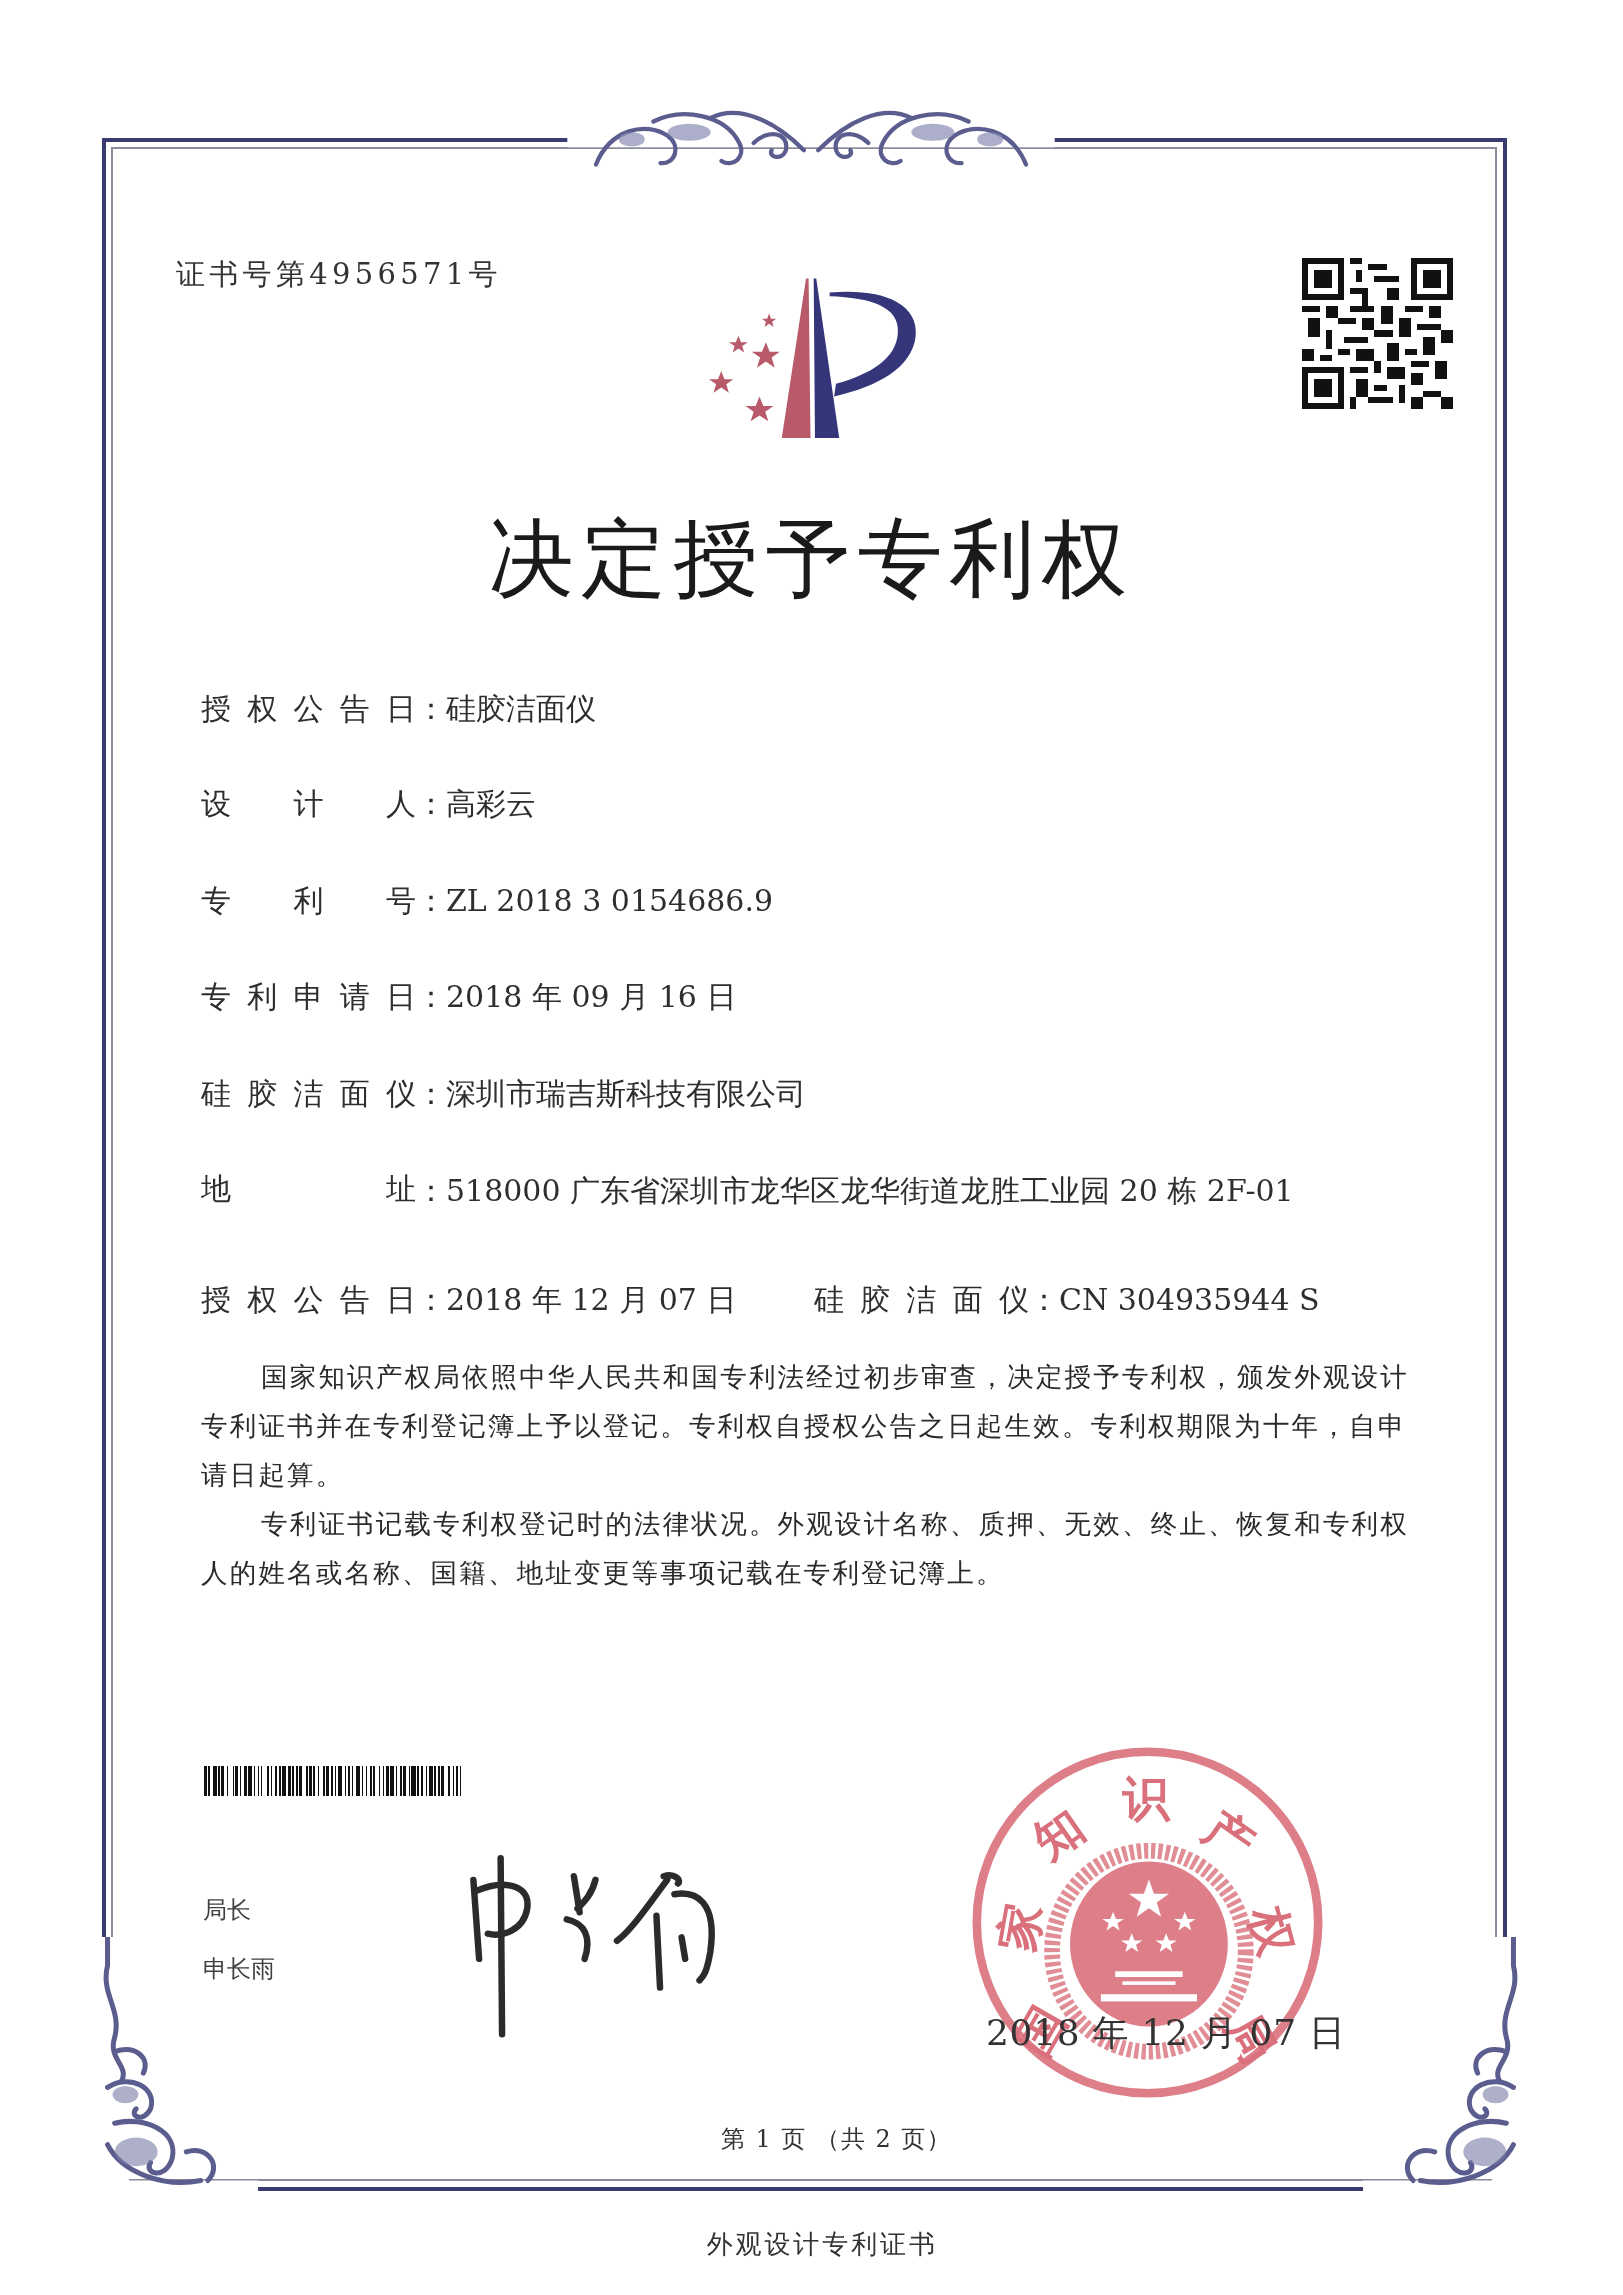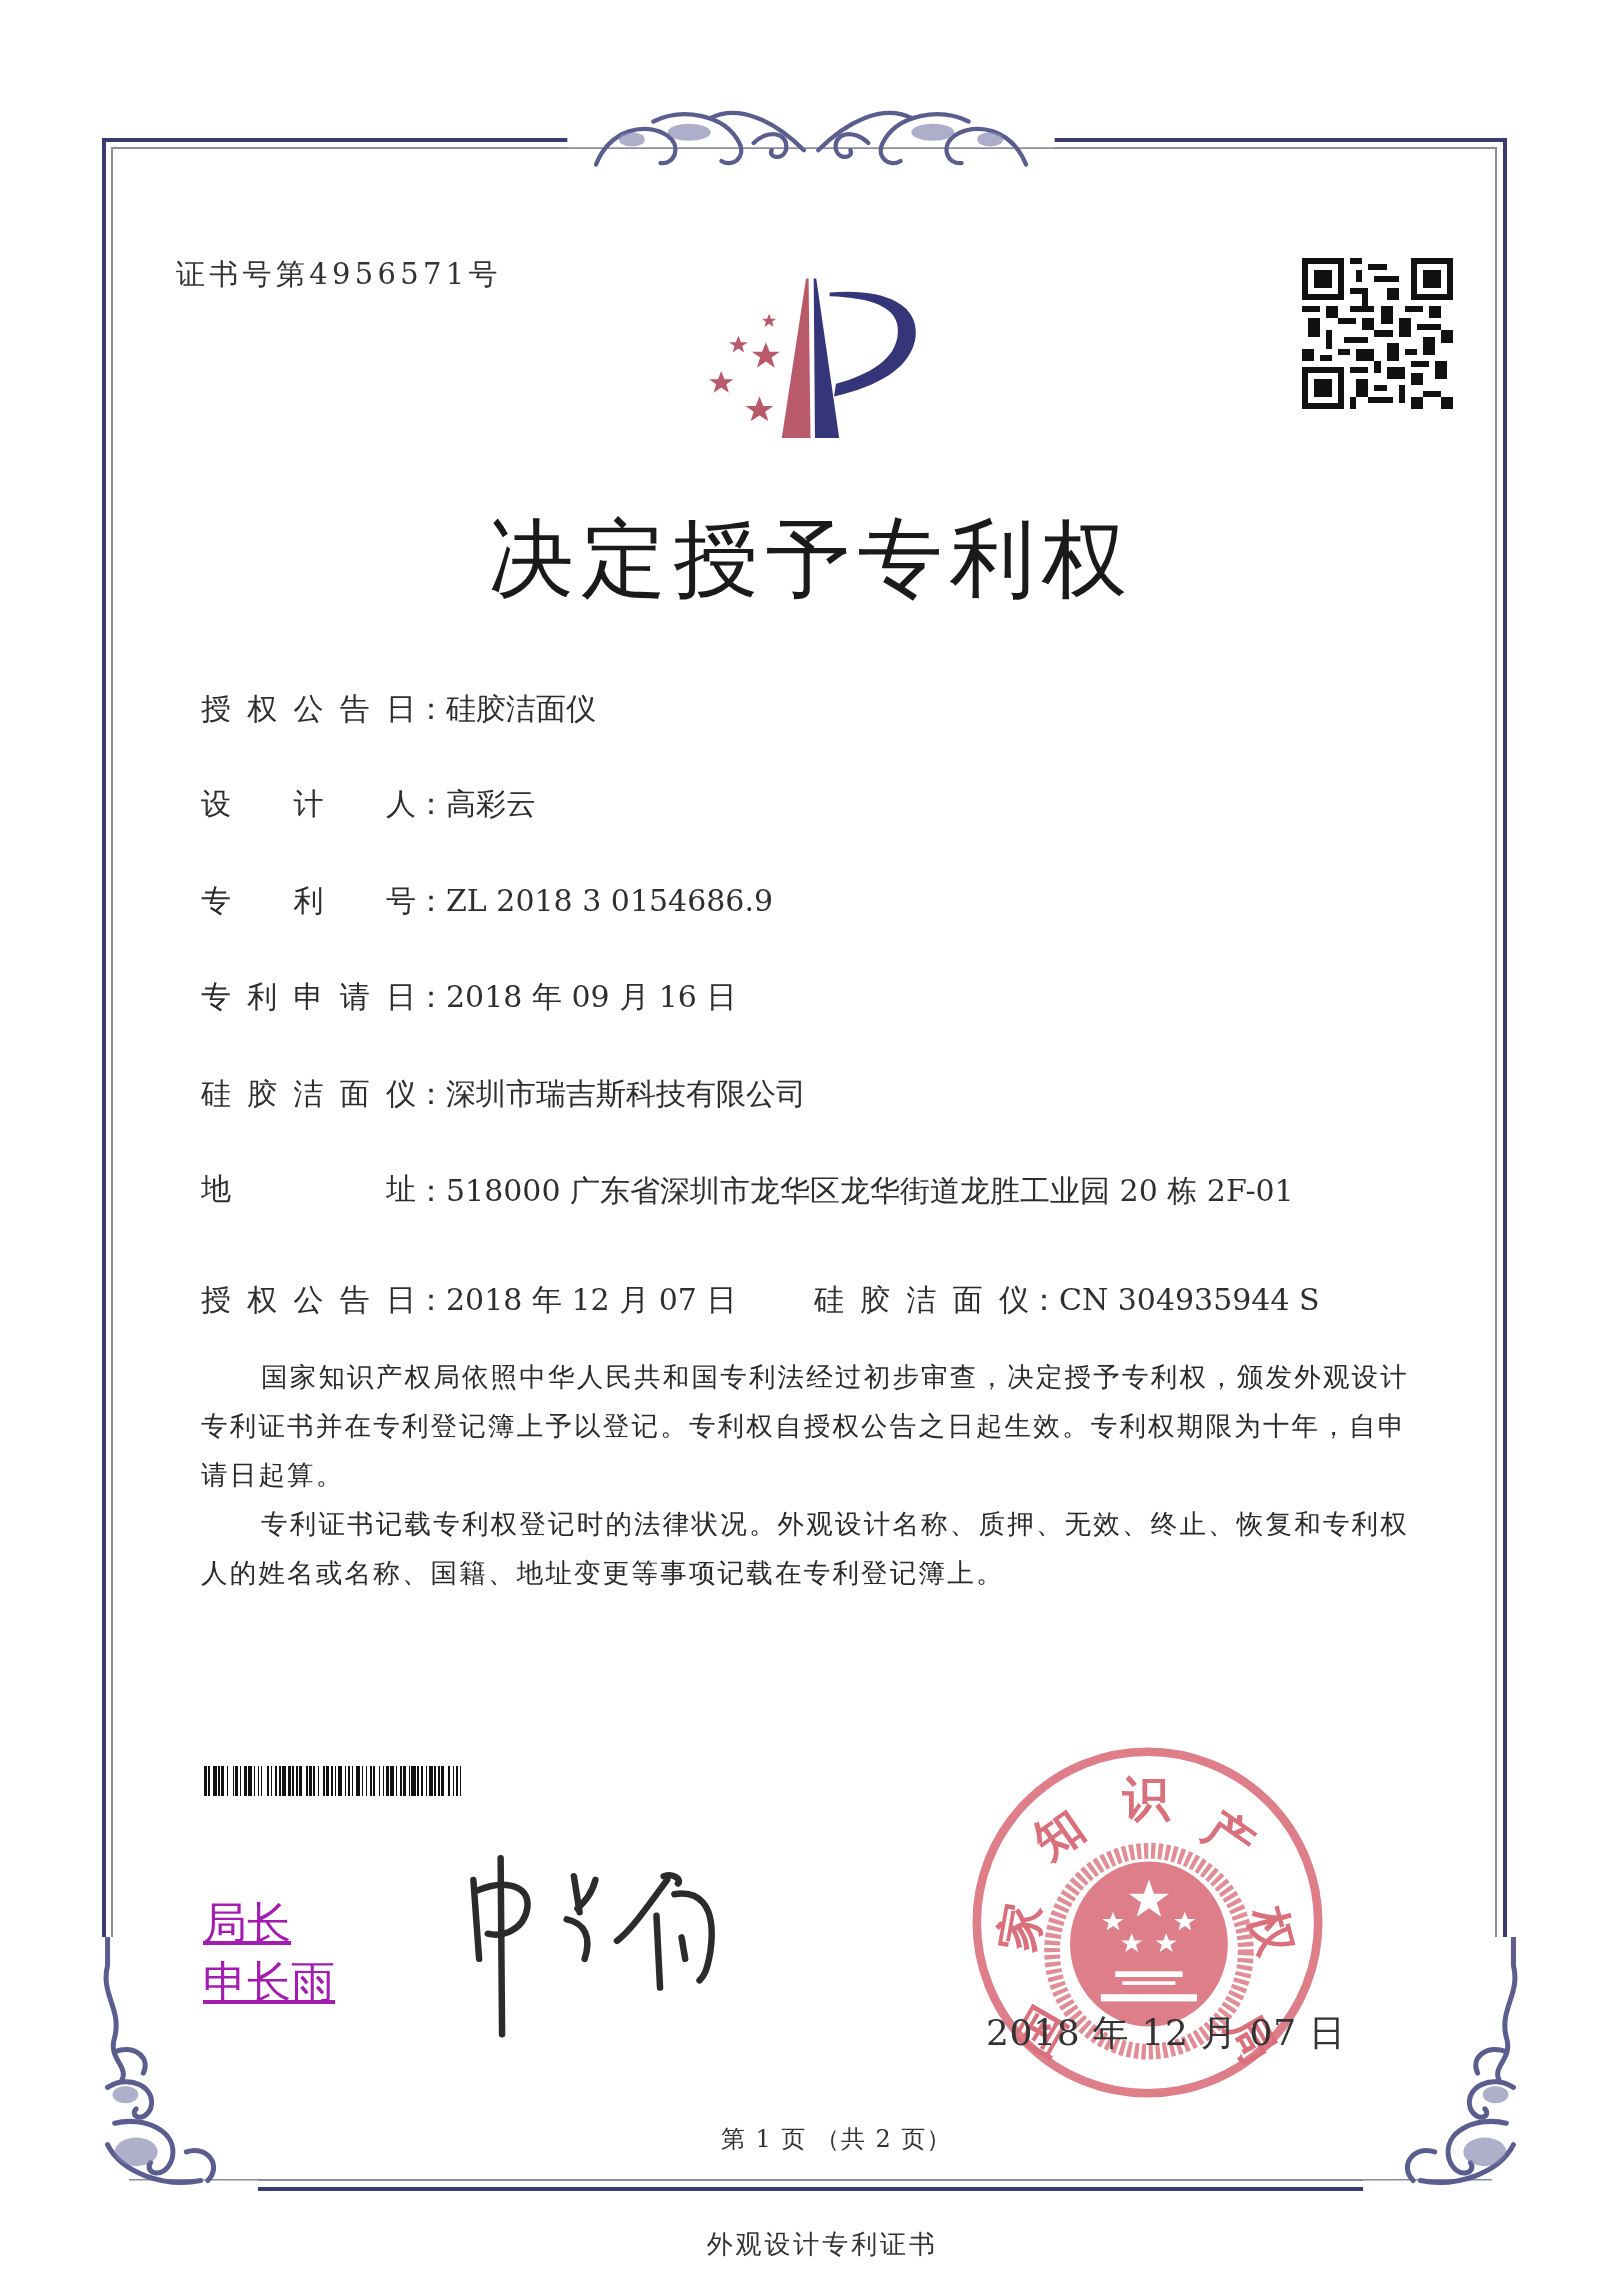--- a/index.html
+++ b/index.html
@@ -32,21 +32,21 @@
     .grant-no { position:absolute; left:814px; top:1280px; font-size:30px; color:#2e2e2e; white-space:nowrap; }
     .grant-no .lbl { display:inline-block; width:215px; text-align-last:justify; }
 
     .para { position:absolute; left:201px; width:1219px; font-size:26.5px; line-height:49px; color:#2a2a2a;
             font-family:"DejaVu Sans","Liberation Sans",sans-serif; text-indent:60px; letter-spacing:2.2px; }
 
     
     .barcode { left:204px; top:1766px; width:410px; height:30px; display:flex; gap:0; }
     .barcode span { display:block; height:100%; background:#111; }
 
-    .director { position:absolute; left:203px; font-family:"DejaVu Sans","Liberation Sans",sans-serif; font-size:44px; color:#a21caf;text-decoration:underline; }
+    .director { position:absolute; left:203px; font-family:"DejaVu Sans","Liberation Sans",sans-serif; font-size:24px; color:#404040; }
     .signature { left:459px; top:1851px; width:359px; height:187px; }
 
     .seal { left:961px; top:1736px; width:373px; height:373px; }
     .seal-date { position:absolute; left:986px; top:2009px; font-size:36px; color:#333; letter-spacing:0.7px; }
 
     .page-no { position:absolute; left:0; width:1623px; top:2123px; text-align:center; font-size:24px; color:#333; letter-spacing:1.4px; padding-left:50px; box-sizing:border-box; }
     .footer-note { position:absolute; left:0; width:1623px; top:2227px; text-align:center; font-size:26px; color:#333; letter-spacing:2.9px; padding-left:21.5px; box-sizing:border-box; }
   </style>
 </head>
 <body>

